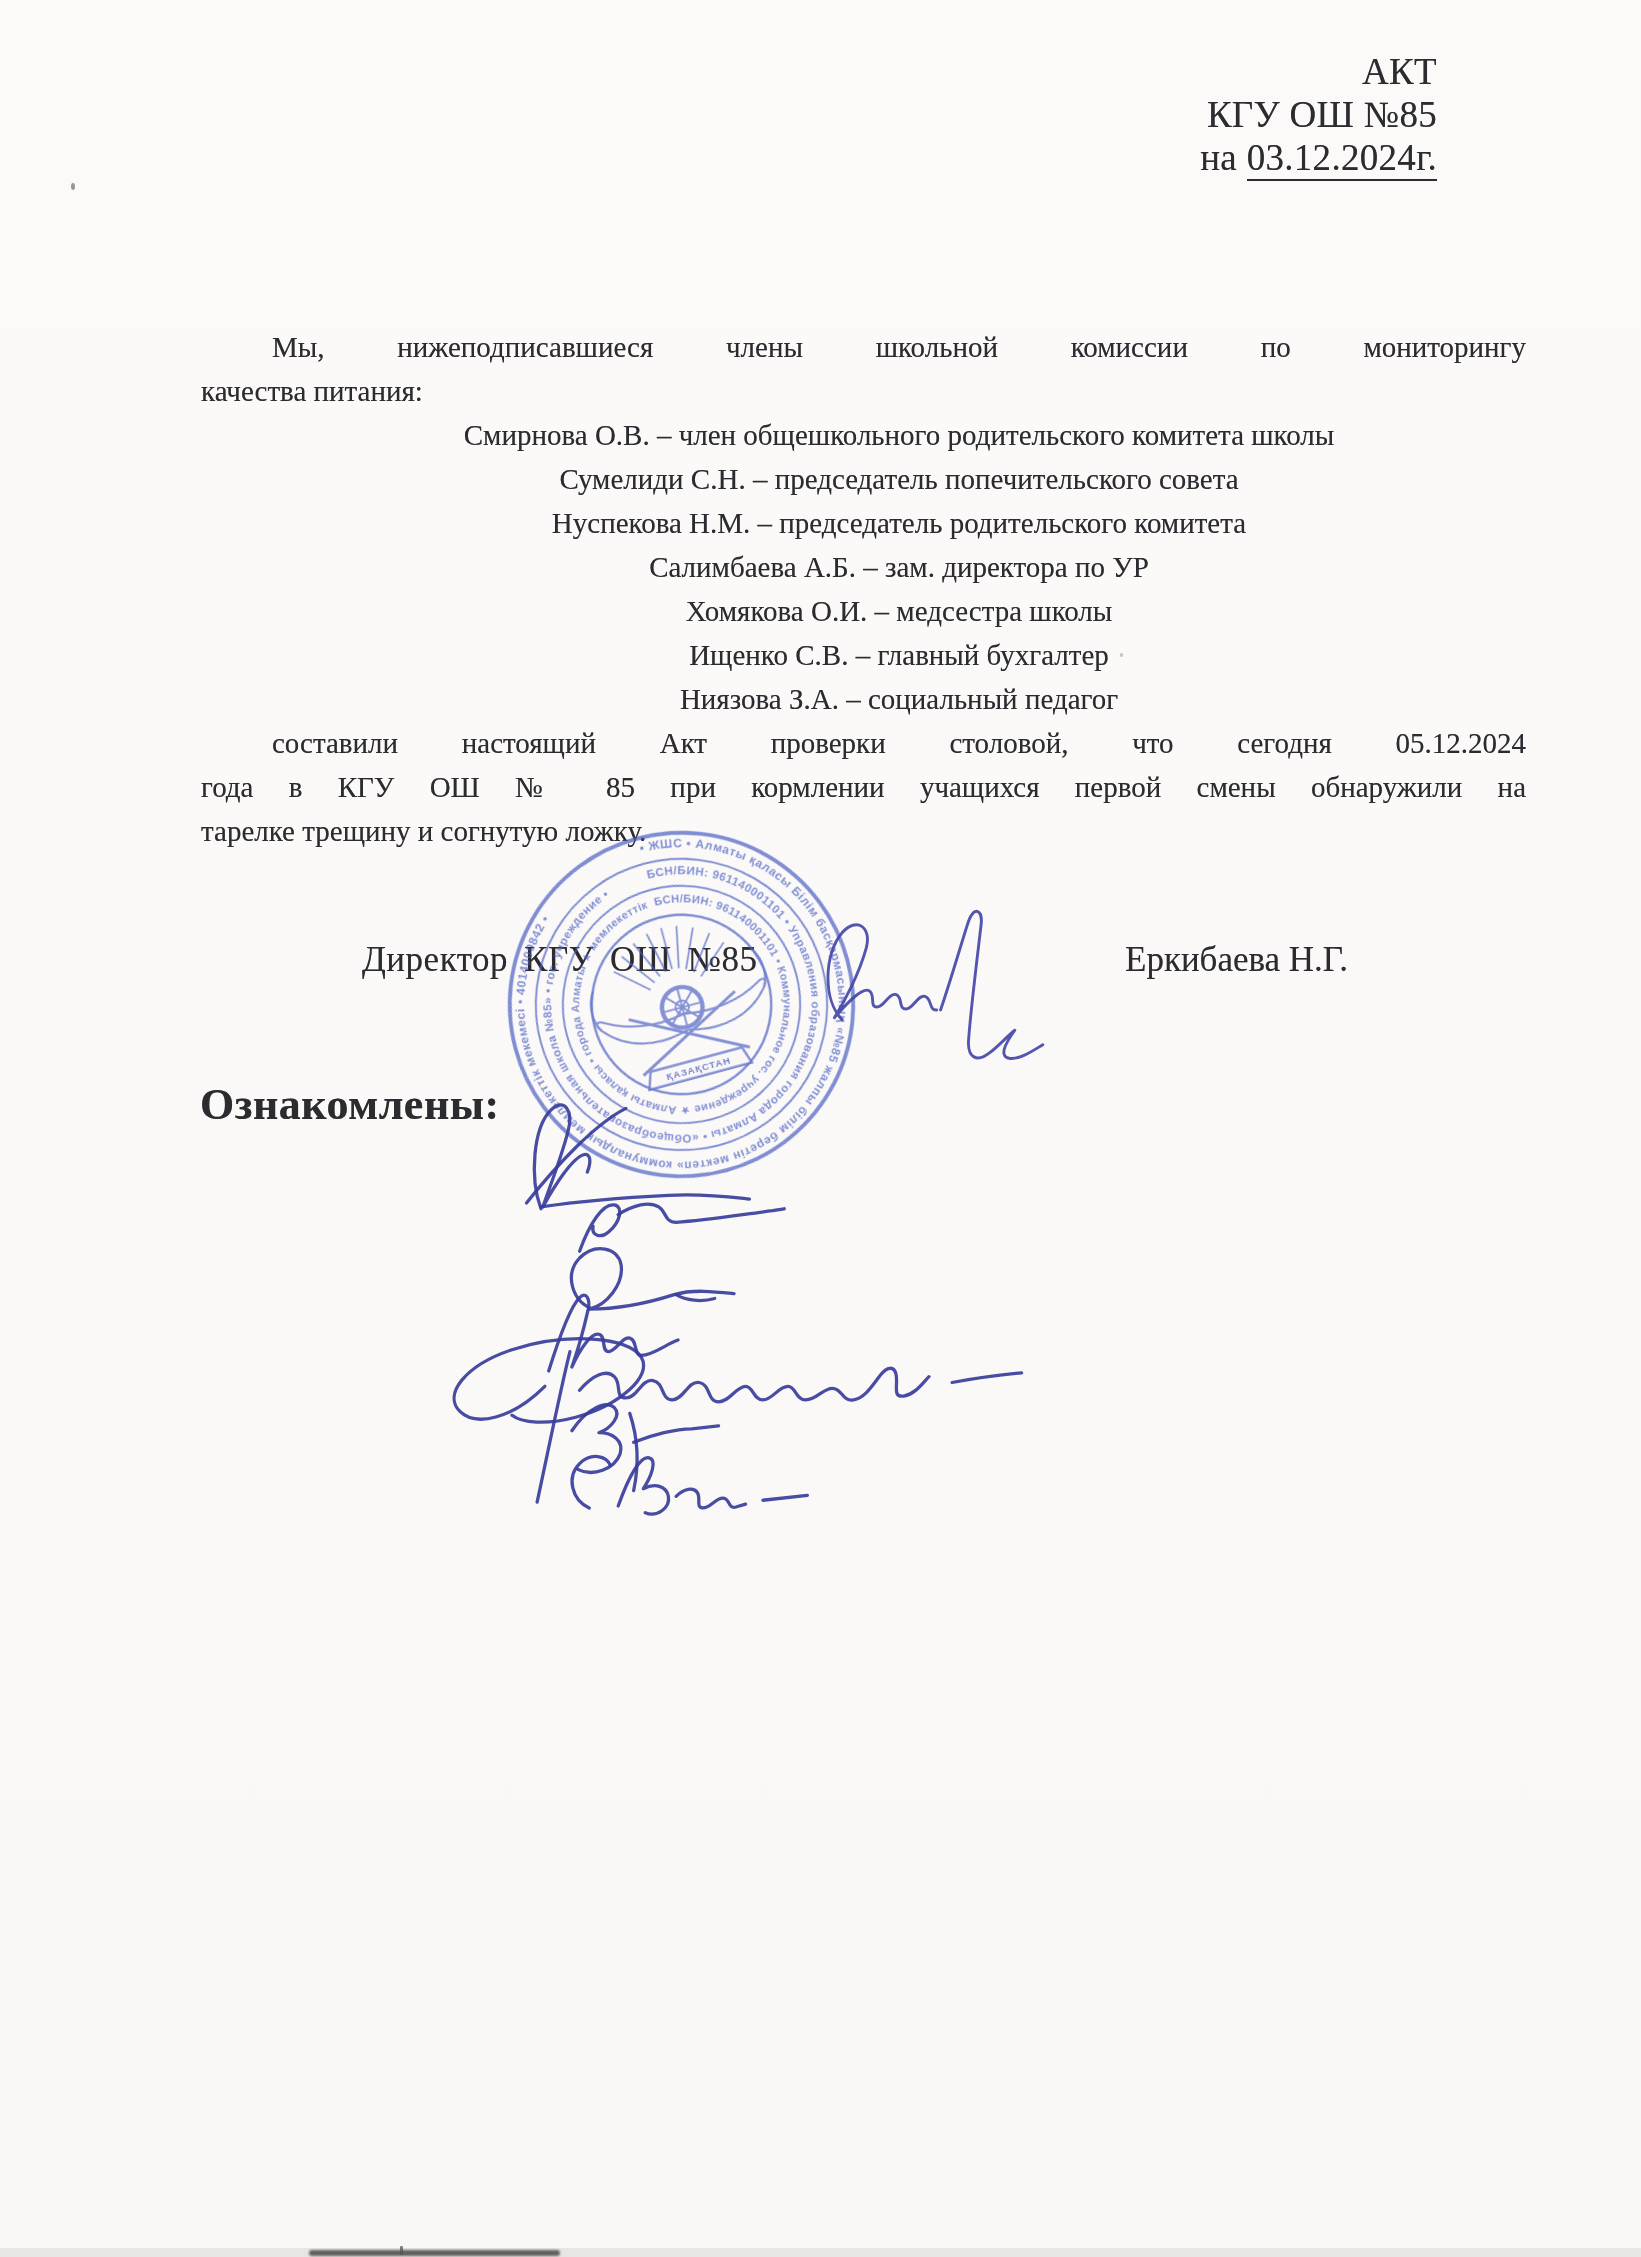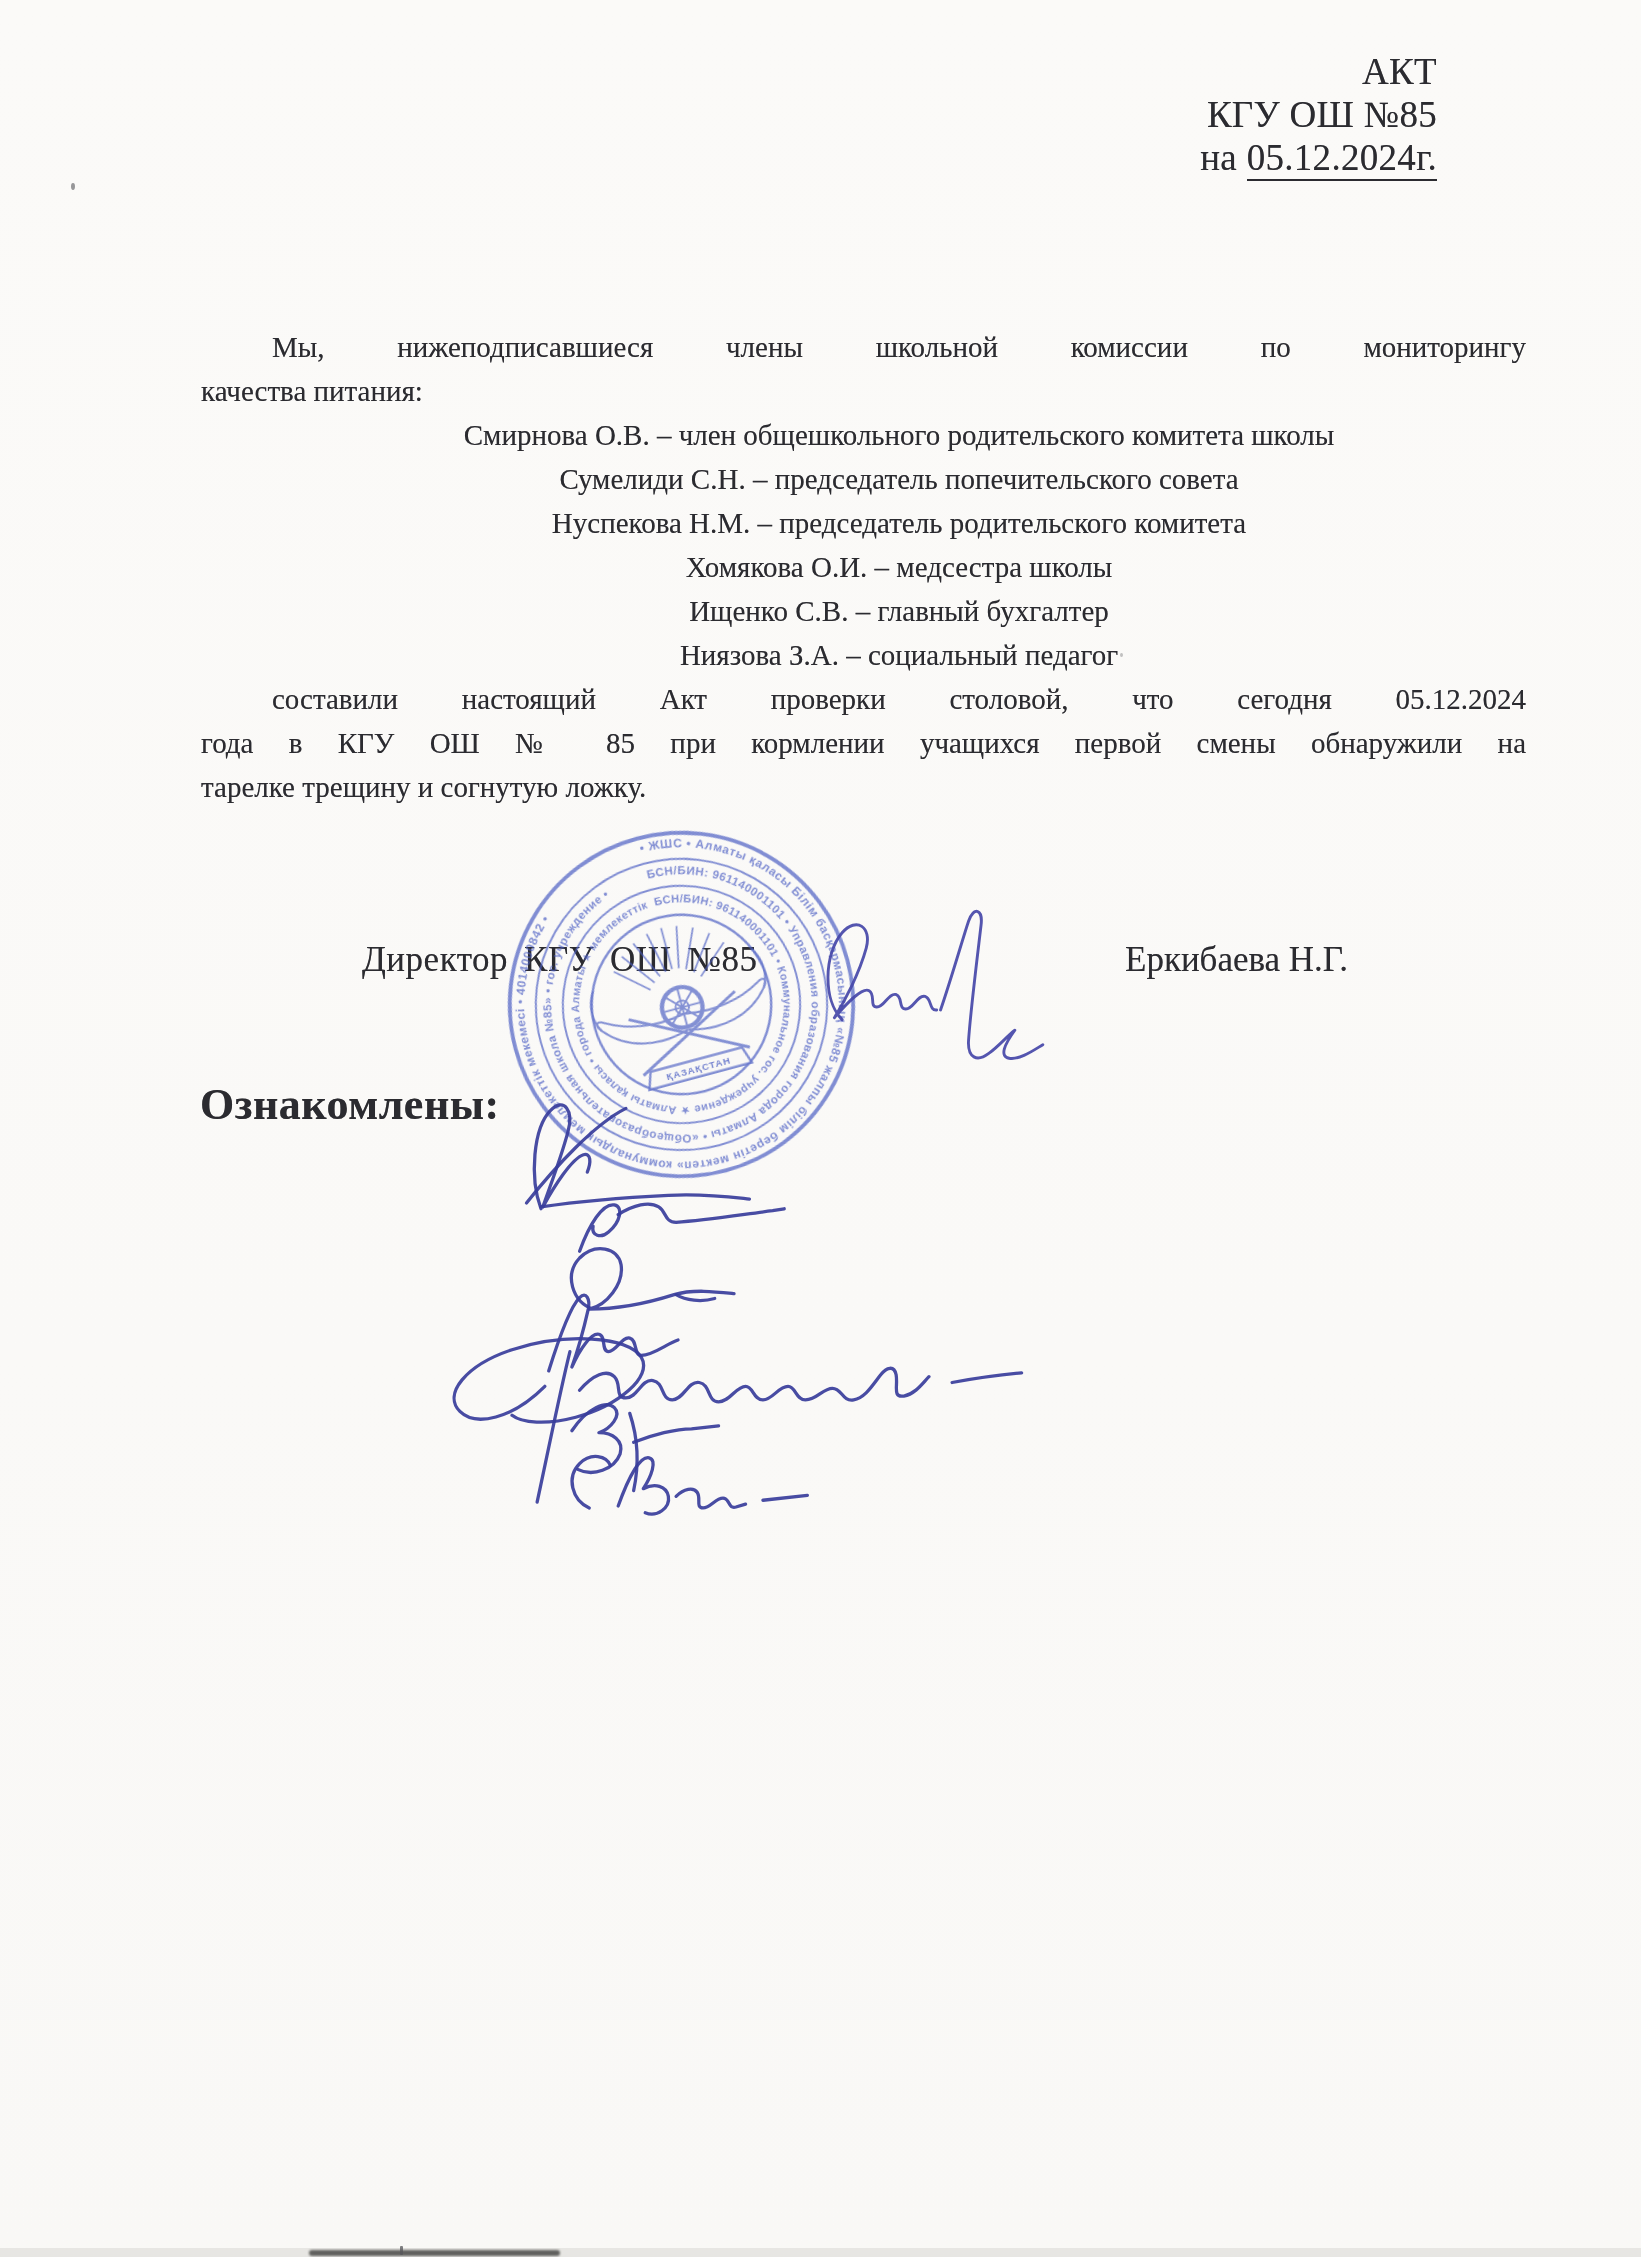--- a/index.html
+++ b/index.html
@@ -45,29 +45,30 @@
   .s3{left:400px;top:2246px;width:2.9px;height:8.7px;opacity:.75;border-radius:1px;}
 </style>
 </head>
 <body>
 
 <div class="page">
 
   <div class="title-block">
     <div class="line">АКТ</div>
     <div class="line">КГУ ОШ №85</div>
-    <div class="line"><span>на </span><span class="date-underline">05.12.2024г.</span></div>
+    <div class="line"><span>на </span><span class="date-underline">03.12.2024г.</span></div>
   </div>
 
   <div class="body-block">
     <div class="jline iline">Мы, нижеподписавшиеся члены школьной комиссии по мониторингу</div>
     <div class="line">качества питания:</div>
     <div class="line iline">Смирнова О.В. – член общешкольного родительского комитета школы</div>
     <div class="line iline">Сумелиди С.Н. – председатель попечительского совета</div>
     <div class="line iline">Нуспекова Н.М. – председатель родительского комитета</div>
+    <div class="line iline">Салимбаева А.Б. – зам. директора по УР</div>
     <div class="line iline">Хомякова О.И. – медсестра школы</div>
     <div class="line iline">Ищенко С.В. – главный бухгалтер</div>
     <div class="line iline">Ниязова З.А. – социальный педагог</div>
     <div class="jline iline">составили настоящий Акт проверки столовой, что сегодня 05.12.2024</div>
     <div class="jline">года в КГУ ОШ № 85 при кормлении учащихся первой смены обнаружили на</div>
     <div class="line">тарелке трещину и согнутую ложку.</div>
   </div>
 
   <div class="director-row">
     <span class="director-label">Директор КГУ ОШ №85</span>

